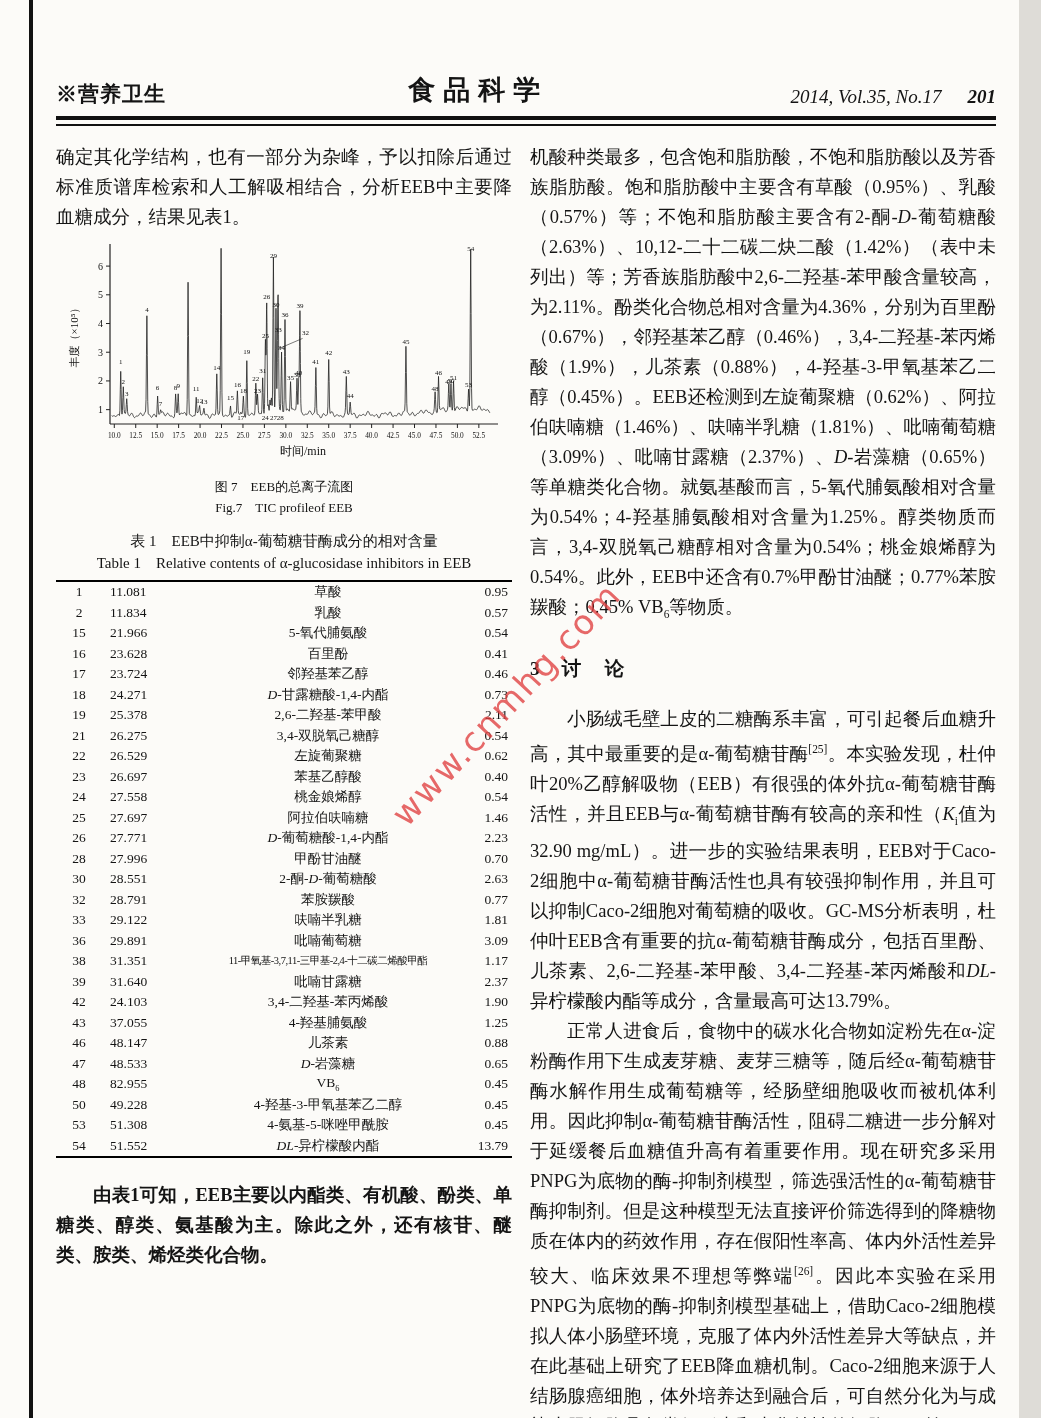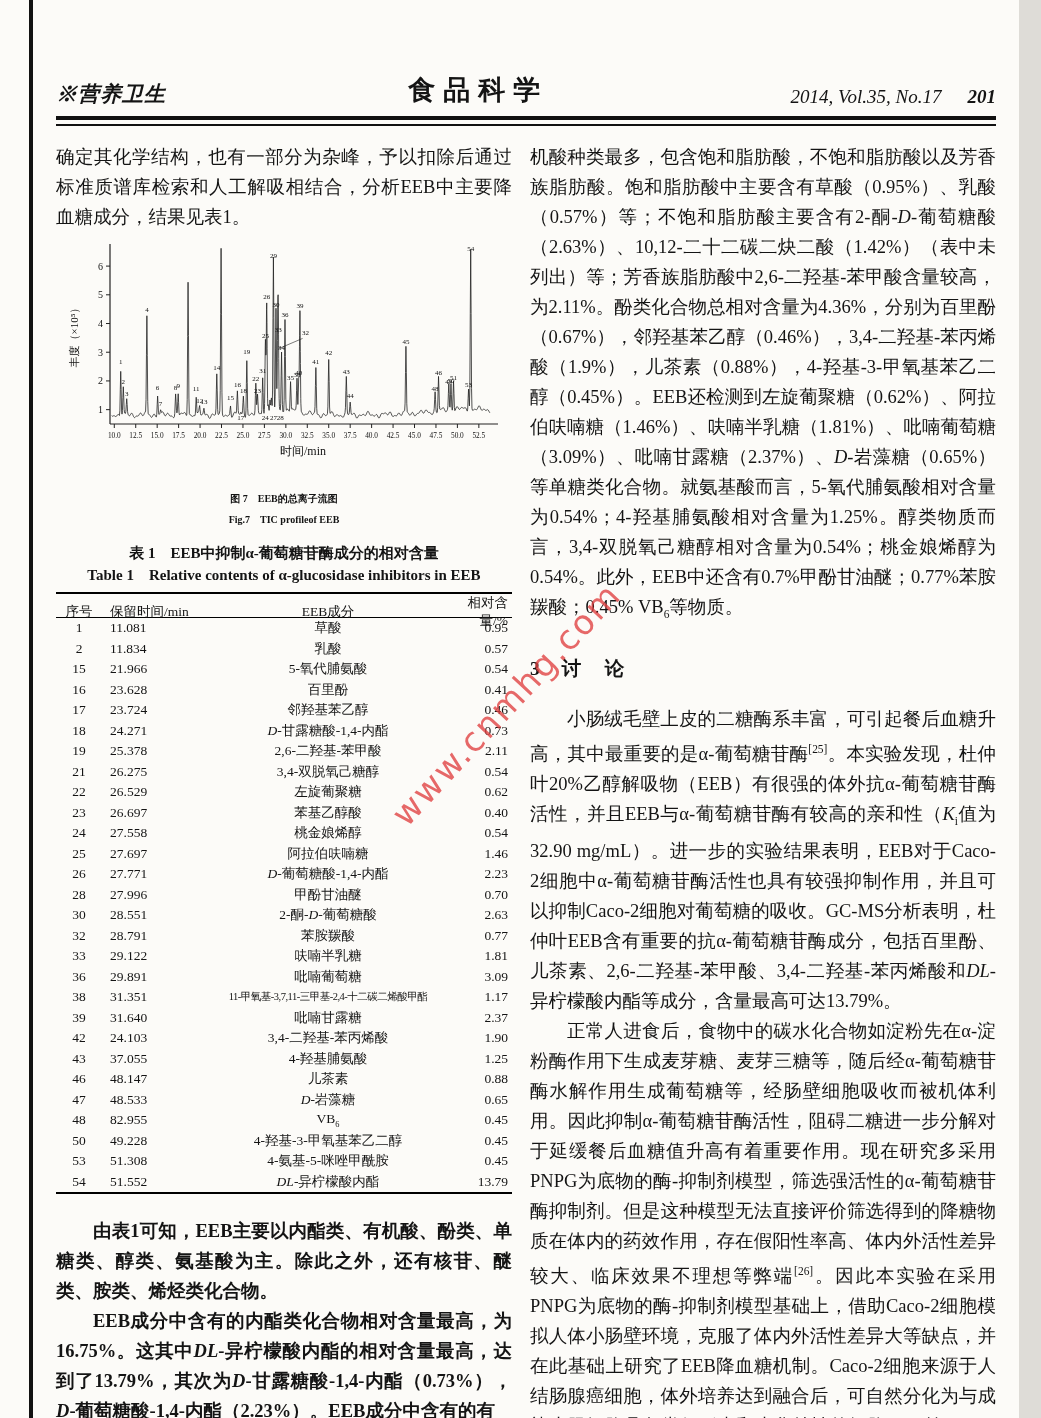--- a/index.html
+++ b/index.html
@@ -3,38 +3,38 @@
 <meta charset="utf-8">
 <style>
   html,body{margin:0;padding:0;background:#e7e6e2;}
   .page{position:relative;width:1041px;height:1418px;background:#fcfbf8;overflow:hidden;
         font-family:"Liberation Serif","DejaVu Serif",serif;color:#141414;}
   .scan-strip-left{position:absolute;left:29px;top:0;width:4px;height:100%;background:#121212;}
   .scan-strip-right{position:absolute;right:0;top:0;width:22px;height:100%;background:#dedcd7;}
   .content{position:absolute;left:56px;top:72px;width:940px;}
   
   .hdr{display:flex;justify-content:space-between;align-items:flex-end;}
-  .hdr-left{font-weight:bold;font-size:21px;letter-spacing:1px;font-style:italic;}
+  .hdr-left{font-weight:bold;font-size:21px;letter-spacing:1px;}
   .hdr-center{font-weight:bold;font-size:27px;letter-spacing:8px;font-family:Liberation Mono, monospace;}
   .hdr-right{font-style:italic;font-size:19px;}
   .hdr-right .pgnum{font-weight:bold;margin-left:26px;}
   .dbl-rule{margin-top:8px;border-top:4px solid #111;border-bottom:2px solid #111;height:4px;}
   
   .columns{display:flex;gap:18px;margin-top:16px;}
   .col-left{width:456px;}
   .col-right{width:466px;}
   p.para{margin:0;font-size:18.5px;line-height:30px;text-align:justify;}
   p.indent{text-indent:2em;}
   sup,sub{font-size:0.62em;}
   
   .figure-block{margin:6px 0 2px;}
   svg{display:block;margin:0 auto;}
-  .fig-caption{text-align:center;font-weight:bold;font-size:10px;line-height:21px;margin-top:14px;}
-  
-  .tbl-title{text-align:center;font-weight:bold;font-size:15px;line-height:22px;margin:12px 0 6px;}
+  .fig-caption{text-align:center;font-weight:normal;font-size:13px;line-height:21px;margin-top:2px;}
+  
+  .tbl-title{text-align:center;font-weight:normal;font-size:15px;line-height:22px;margin:12px 0 6px;}
   .tbl{border-top:2.5px solid #000;border-bottom:2.5px solid #000;font-size:13.5px;}
   .tbl .thead{border-bottom:1.5px solid #000;}
   .tr{display:grid;grid-template-columns:46px 106px 1fr 64px;height:20.5px;align-items:center;}
   .thead .tr{height:23px;}
   .c0{text-align:center;}
   .c1{text-align:left;padding-left:8px;}
   .c2{text-align:center;white-space:nowrap;}
   .c3{text-align:right;padding-right:4px;}
   
   .section-heading{font-weight:bold;font-size:19.5px;margin:26px 0 22px;letter-spacing:2px;}
@@ -178,28 +178,20 @@
             <div>Fig.7　TIC profileof EEB</div>
           </div>
         </div>
 
         <div class="tbl-title">
           <div>表 1　EEB中抑制α-葡萄糖苷酶成分的相对含量</div>
           <div>Table 1　Relative contents of α-glucosidase inhibitors in EEB</div>
         </div>
 
         <div class="tbl">
-          <div class="thead">
-            <div class="tr" id="thead-row">
-                <div class="th c0">序号</div>
-                <div class="th c1">保留时间/min</div>
-                <div class="th c2">EEB成分</div>
-                <div class="th c3">相对含量/%</div>
-              </div>
-          </div>
           <div id="tbody">
               <div class="tr">
                 <div class="td c0">1</div>
                 <div class="td c1">11.081</div>
                 <div class="td c2">草酸</div>
                 <div class="td c3">0.95</div>
               </div>
               <div class="tr">
                 <div class="td c0">2</div>
                 <div class="td c1">11.834</div>
@@ -360,21 +352,20 @@
                 <div class="td c0">54</div>
                 <div class="td c1">51.552</div>
                 <div class="td c2"><i>DL</i>-异柠檬酸内酯</div>
                 <div class="td c3">13.79</div>
               </div>
             </div>
         </div>
 
         <div style="margin-top:22px;font-weight:bold;">
           <p class="para indent rich">由表1可知，EEB主要以内酯类、有机酸、酚类、单糖类、醇类、氨基酸为主。除此之外，还有核苷、醚类、胺类、烯烃类化合物。</p>
-          <p class="para indent rich">EEB成分中含有的内酯类化合物相对含量最高，为16.75%。这其中<i>DL</i>-异柠檬酸内酯的相对含量最高，达到了13.79%，其次为<i>D</i>-甘露糖酸-1,4-内酯（0.73%），<i>D</i>-葡萄糖酸-1,4-内酯（2.23%）。EEB成分中含有的有</p>
         </div>
       </div>
 
       <div class="col-right">
         <p class="para rich">机酸种类最多，包含饱和脂肪酸，不饱和脂肪酸以及芳香族脂肪酸。饱和脂肪酸中主要含有草酸（0.95%）、乳酸（0.57%）等；不饱和脂肪酸主要含有2-酮-<i>D</i>-葡萄糖酸（2.63%）、10,12-二十二碳二炔二酸（1.42%）（表中未列出）等；芳香族脂肪酸中2,6-二羟基-苯甲酸含量较高，为2.11%。酚类化合物总相对含量为4.36%，分别为百里酚（0.67%），邻羟基苯乙醇（0.46%），3,4-二羟基-苯丙烯酸（1.9%），儿茶素（0.88%），4-羟基-3-甲氧基苯乙二醇（0.45%）。EEB还检测到左旋葡聚糖（0.62%）、阿拉伯呋喃糖（1.46%）、呋喃半乳糖（1.81%）、吡喃葡萄糖（3.09%）、吡喃甘露糖（2.37%）、<i>D</i>-岩藻糖（0.65%）等单糖类化合物。就氨基酸而言，5-氧代脯氨酸相对含量为0.54%；4-羟基脯氨酸相对含量为1.25%。醇类物质而言，3,4-双脱氧己糖醇相对含量为0.54%；桃金娘烯醇为0.54%。此外，EEB中还含有0.7%甲酚甘油醚；0.77%苯胺羰酸；0.45% VB<sub>6</sub>等物质。</p>
 
         <div class="section-heading">
           <span class="num">3</span><span>讨　论</span>
         </div>
 

